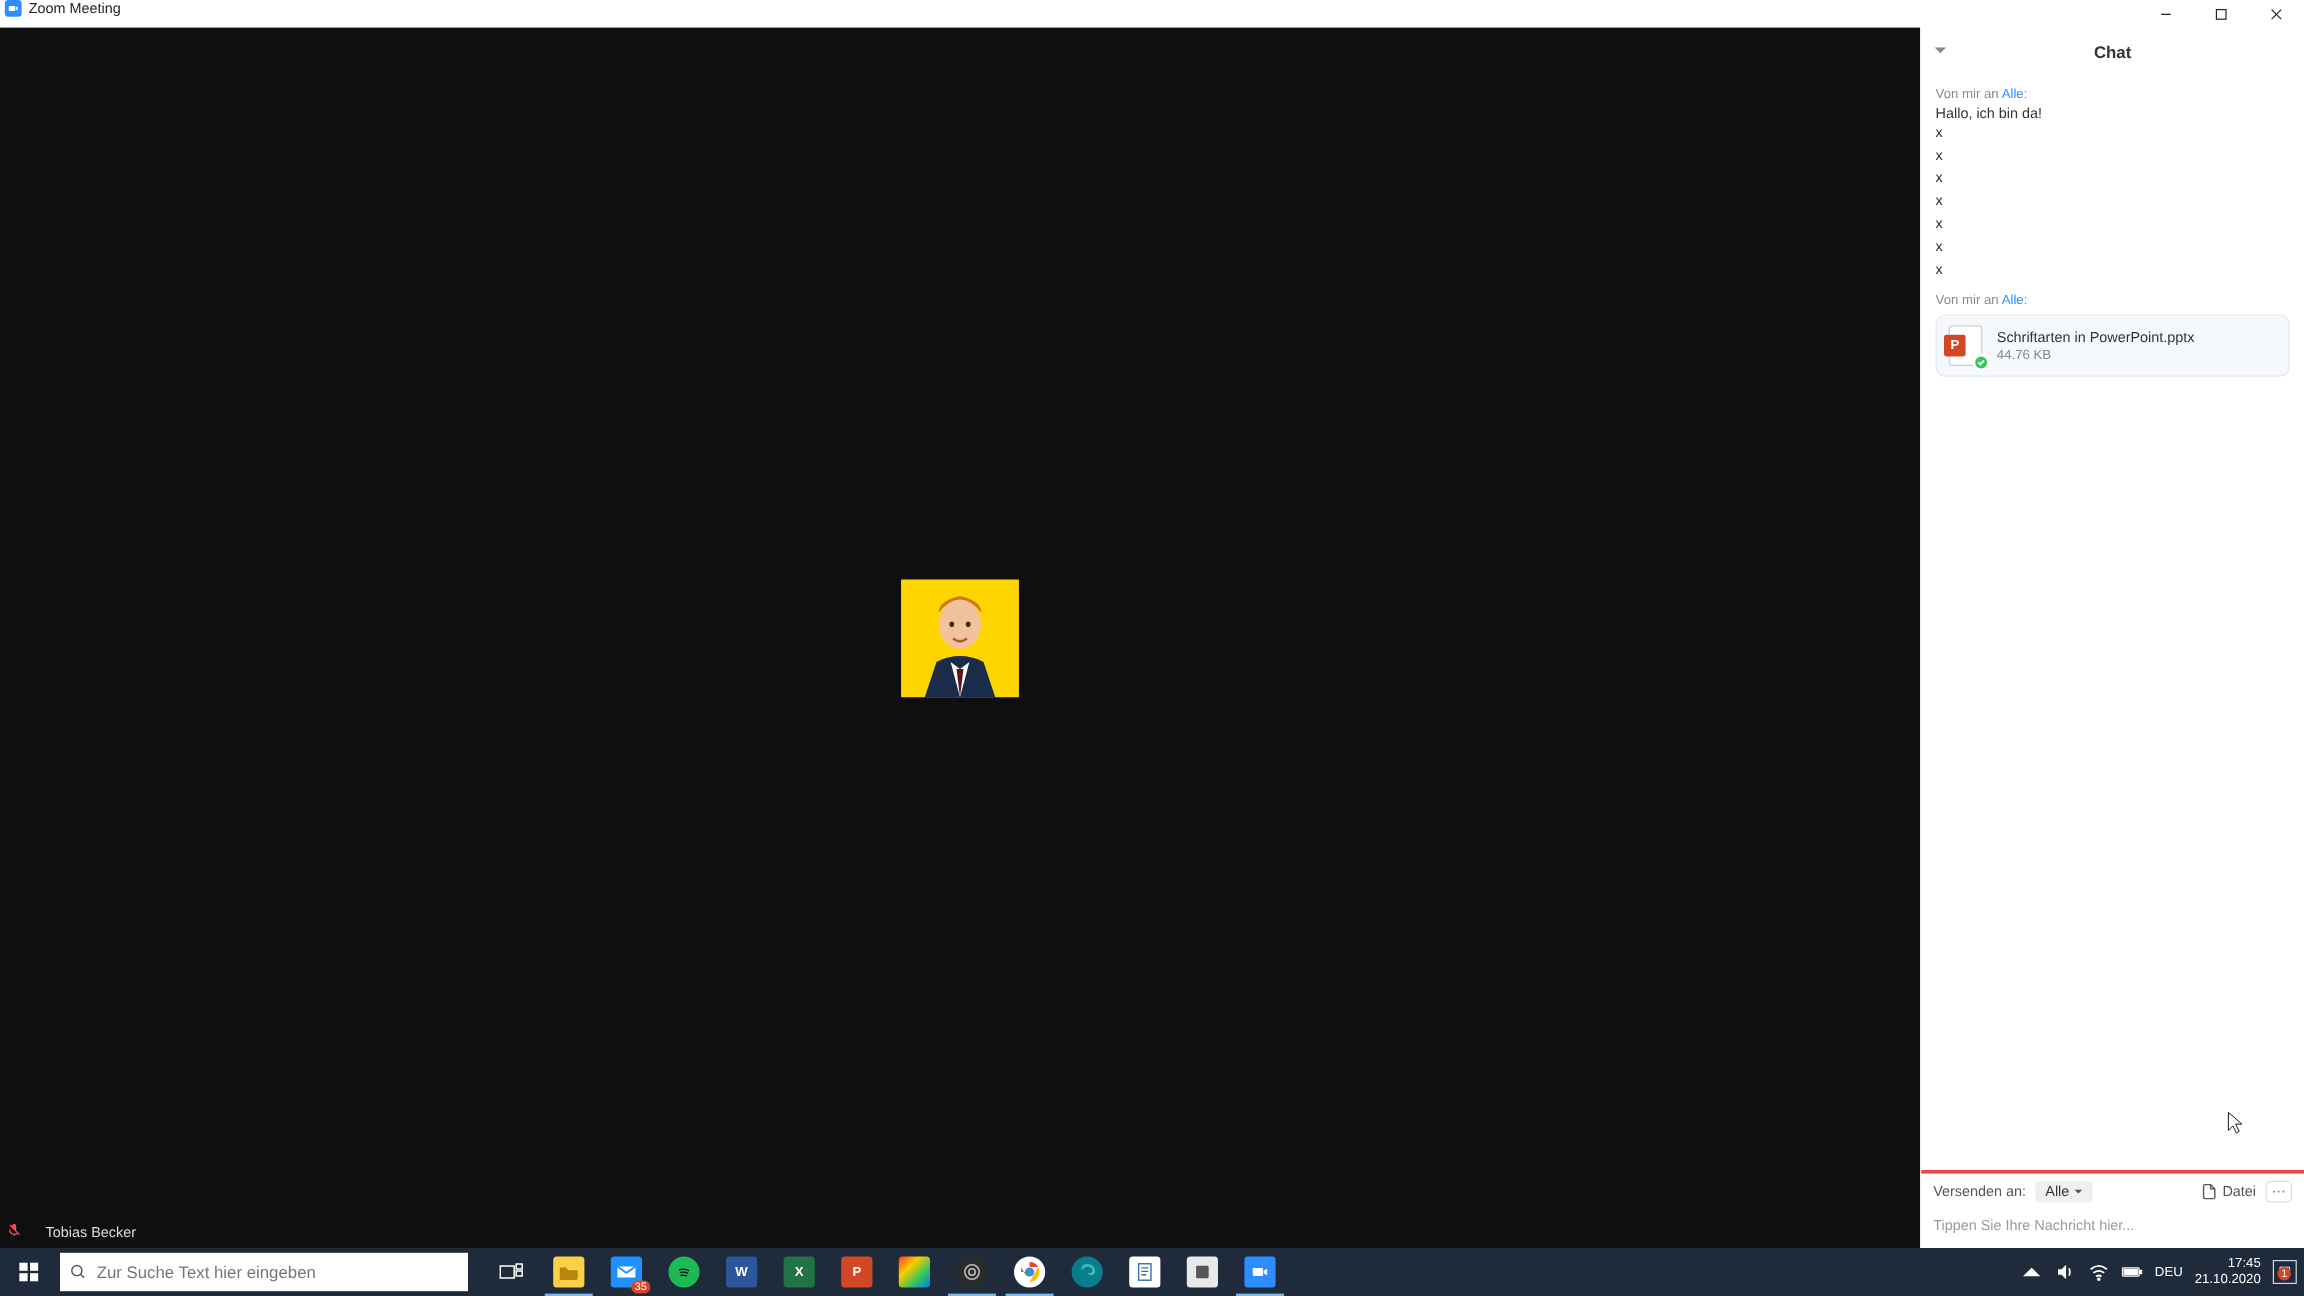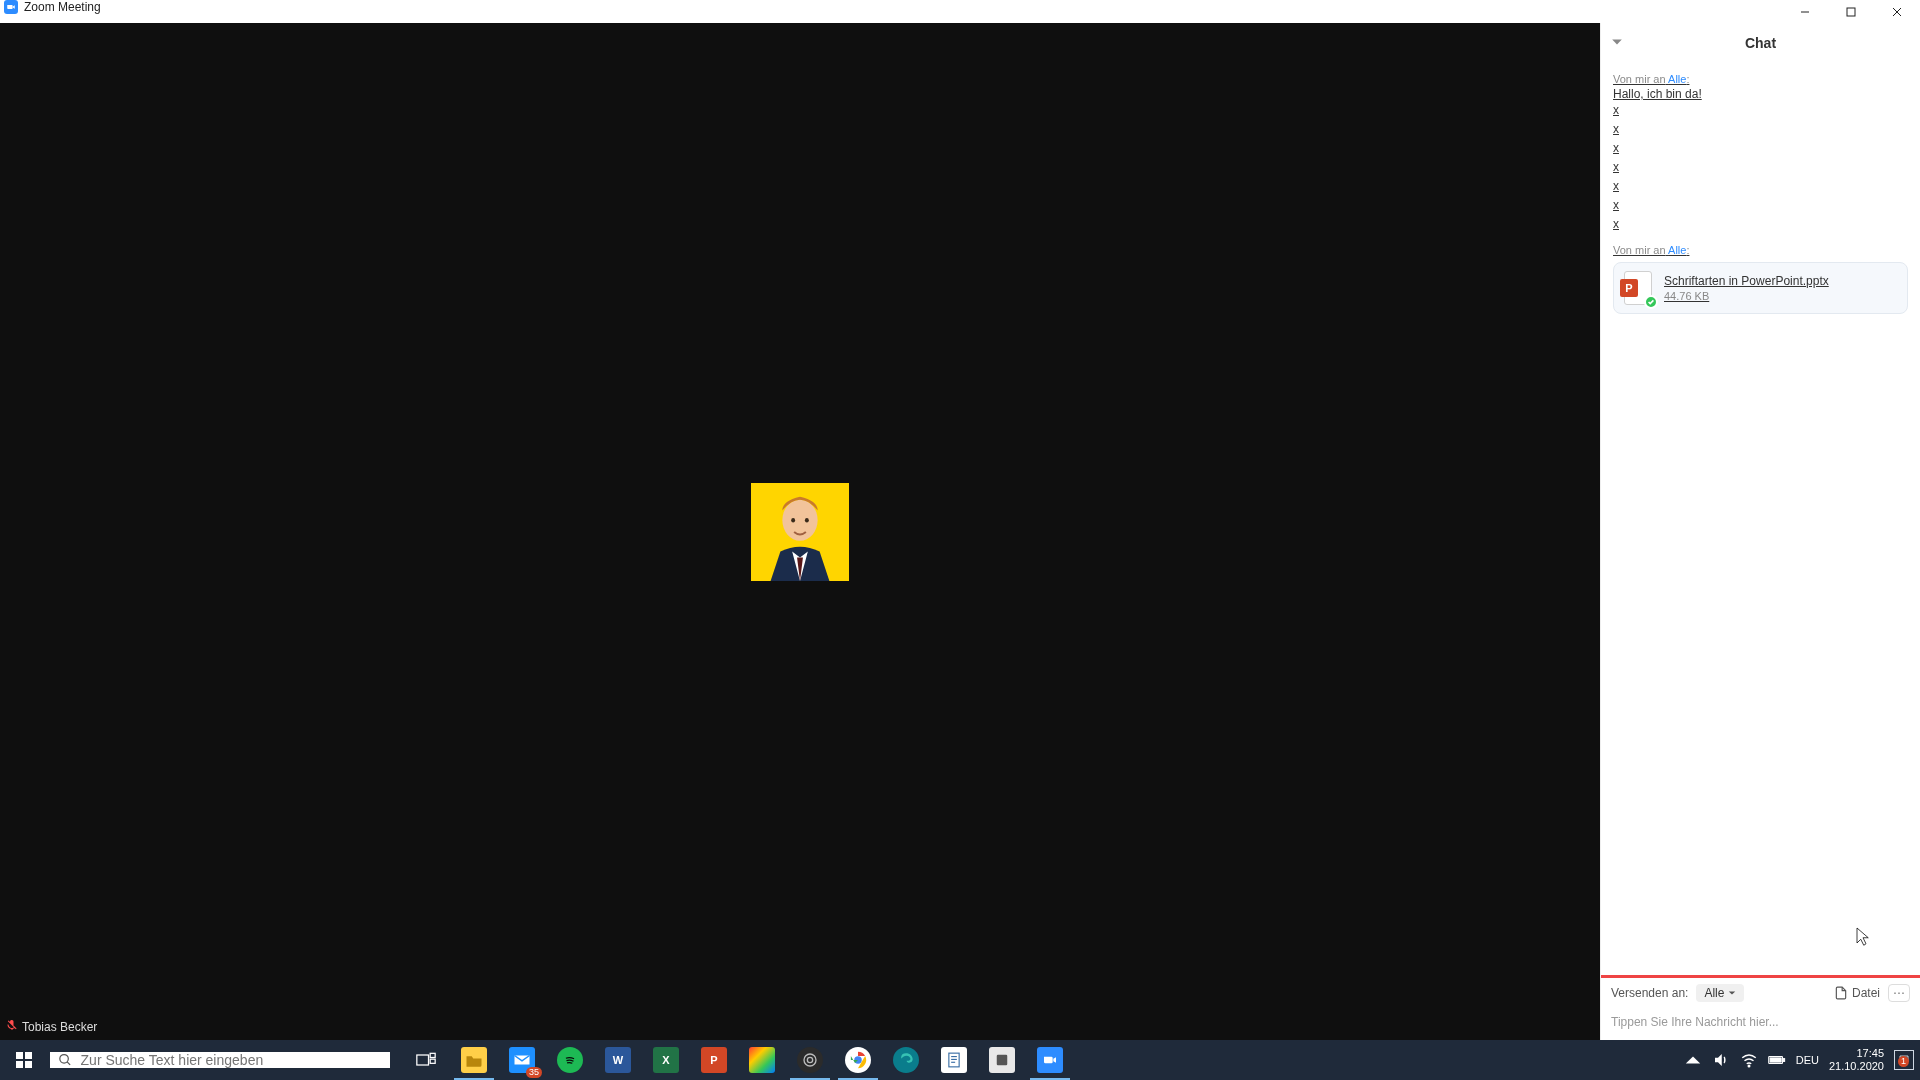--- a/index.html
+++ b/index.html
@@ -12,28 +12,28 @@
 .titlebar .title { flex: 0 0 auto; }
 .titlebar .spacer { flex: 1; }
 .titlebar .winbtn { width: 46px; height: 23px; display: flex; align-items: center; justify-content: center; color: #222; }
 .titlebar .winbtn svg { width: 10px; height: 10px; }
 
 
 .workarea { display: flex; height: calc(1080px - 23px - 40px); }
 .video-area { position: relative; background: #0f0f0f; flex: 1; }
 .avatar { position: absolute; left: 50%; top: 50%; width: 98px; height: 98px; transform: translate(-50%, -50%); background: #ffd500; overflow: hidden; }
 .avatar svg { width: 100%; height: 100%; display: block; }
-.name-overlay { position: absolute; left: 6px; bottom: 6px; display: flex; align-items: center; gap: 4px; color: #ddd; font-size: 12px; }
+.name-overlay { position: absolute; left: 6px; bottom: 6px; display: flex; align-items: center; gap: 20px; color: #ddd; font-size: 12px; }
 .name-overlay .mic-muted { color: #ff4d4d; }
 
 
 .chat-panel { width: 320px; background: #fff; border-left: 1px solid #eee; display: flex; flex-direction: column; position: relative; }
 .chat-header { height: 40px; display: flex; align-items: center; justify-content: center; font-weight: 600; font-size: 14px; color: #333; position: relative; }
 .chat-header .collapse { position: absolute; left: 10px; top: 12px; color: #888; }
-.messages { flex: 1; padding: 4px 12px 8px 12px; overflow: hidden; font-size: 12px; color: #333; text-decoration: underline; }
+.messages { flex: 1; padding: 4px 12px 8px 12px; overflow: hidden; font-size: 12px; color: #333; }
 .msg-hdr { color: #8a8a8a; font-size: 11px; margin-top: 6px; }
 .msg-hdr .to { color: #2D8CFF; }
 .msg-body { color: #333; font-size: 12px; margin-top: 2px; }
 .msg-line { color: #333; font-size: 12px; line-height: 19px; }
 .file-card { margin-top: 6px; border: 1px solid #e3e9f0; background: #f5f8fc; border-radius: 8px; padding: 8px 10px; display: flex; align-items: center; gap: 10px; }
 .file-icon { position: relative; width: 30px; height: 34px; }
 .file-icon .page { width: 28px; height: 34px; background: #fff; border: 1px solid #d0d0d0; border-radius: 3px; }
 .file-icon .p { position: absolute; left: -4px; top: 8px; width: 18px; height: 18px; background: #d24726; color: #fff; font-size: 11px; font-weight: 700; display: flex; align-items: center; justify-content: center; border-radius: 2px; }
 .file-icon .check { position: absolute; right: -4px; bottom: -4px; width: 14px; height: 14px; border-radius: 50%; background: #34c759; border: 2px solid #fff; display:flex; align-items:center; justify-content:center; }
 .file-icon .check svg { width: 8px; height: 8px; }
@@ -54,21 +54,21 @@
 .chat-input input::placeholder { color: #9a9a9a; }
 
 
 .cursor { position: absolute; right: 48px; bottom: 88px; pointer-events: none; }
 .cursor svg { width: 18px; height: 22px; }
 
 
 .taskbar { height: 40px; background: #1f2a3a; display: flex; align-items: center; color: #fff; position: relative; }
 .start { width: 48px; height: 40px; display: flex; align-items: center; justify-content: center; }
 .start svg { width: 16px; height: 16px; }
-.search { height: 16px; width: 340px; background: #fff; display: flex; align-items: center; margin-left: 2px; }
+.search { height: 32px; width: 340px; background: #fff; display: flex; align-items: center; margin-left: 2px; }
 .search svg { width: 16px; height: 16px; margin: 0 8px; color: #555; }
 .search input { border: none; outline: none; font-size: 14px; color: #555; width: 100%; background: transparent; }
 .tb-sep { width: 12px; }
 .tb-icon { width: 48px; height: 40px; display: flex; align-items: center; justify-content: center; position: relative; }
 .tb-icon.active::after { content: ""; position: absolute; left: 4px; right: 4px; bottom: 0; height: 2px; background: #76b9ed; }
 .tb-icon .sq { width: 26px; height: 26px; border-radius: 3px; display: flex; align-items: center; justify-content: center; font-size: 11px; font-weight: 700; color: #fff; }
 .tb-spacer { flex: 1; }
 .tray { display: flex; align-items: center; gap: 10px; padding-right: 6px; font-size: 11px; color: #fff; }
 .tray .chev { transform: rotate(180deg); }
 .tray .clock { text-align: right; line-height: 13px; font-size: 11px; }

